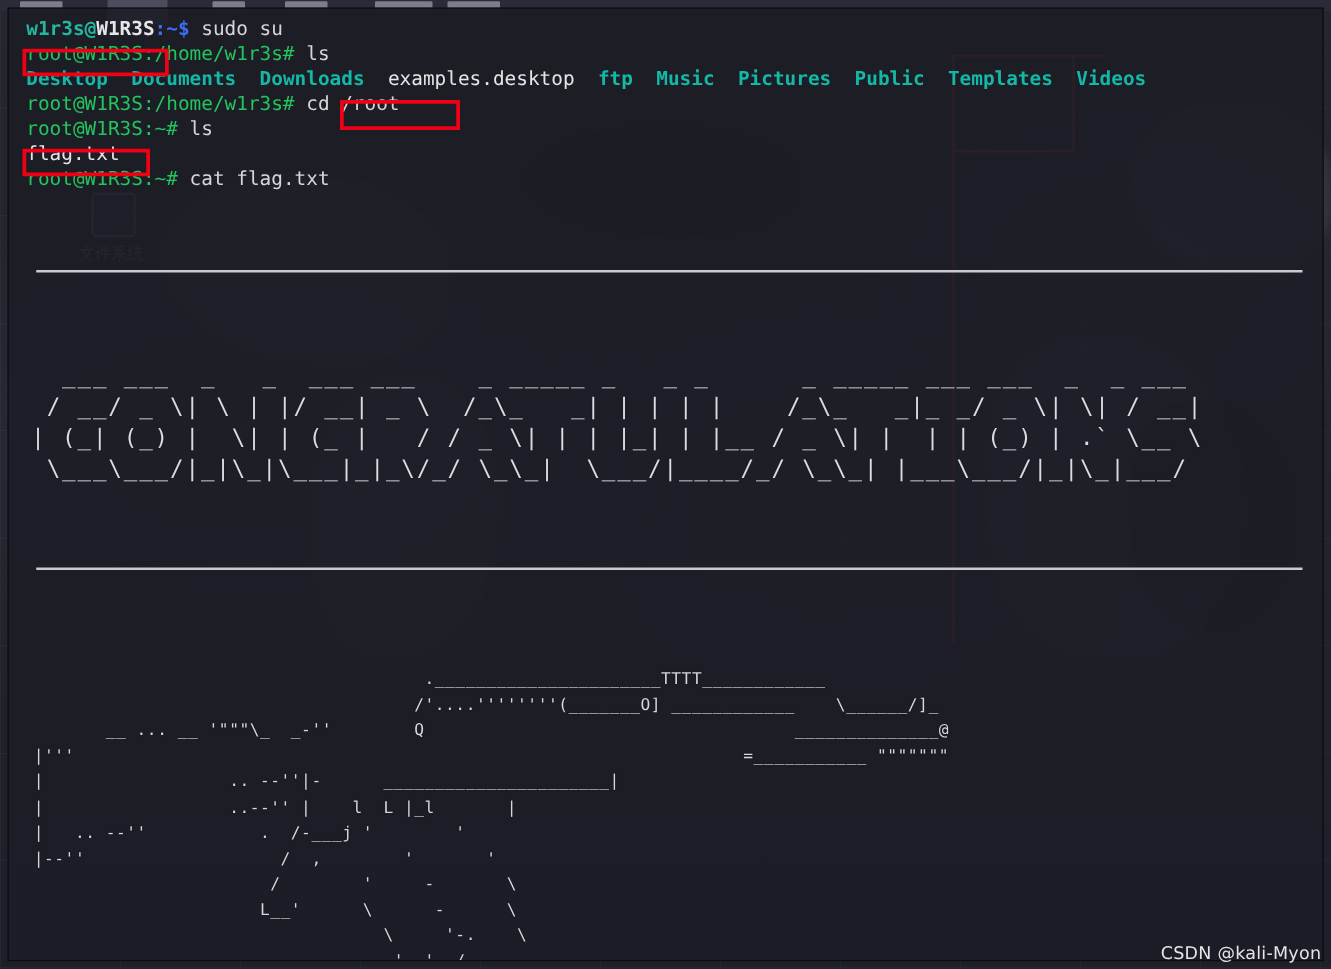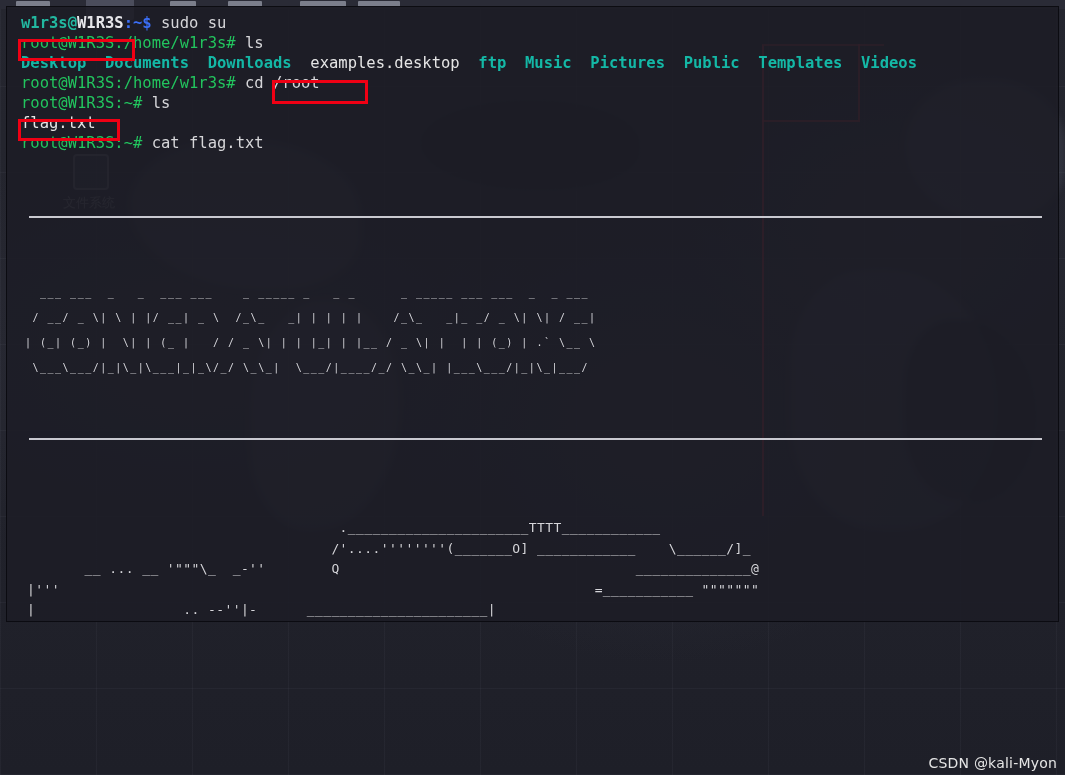--- a/index.html
+++ b/index.html
@@ -134,21 +134,21 @@
     width: 32px; height: 32px;
     border: 2px solid rgba(190,192,205,0.30);
     border-radius: 4px;
     background: rgba(120,124,145,0.12);
   }
 
   
   #terminal {
     position: absolute;
     left: 6px; top: 6px;
-    width: 1053px; height: 616px;
+    width: 1053px; height: 763px;
     background: rgba(28,29,38,0.88);
     border: 1px solid rgba(8,8,12,0.8);
     box-sizing: border-box;
     padding: 6px 0 0 0;
     overflow: hidden;
   }
   #term-text {
     font-family: "DejaVu Sans Mono", "Liberation Mono", monospace;
     font-size: 15.5px;
     line-height: 20px;
@@ -194,21 +194,21 @@
   }
   .artblock {
     font-size: 14px;
     line-height: 17px;
     white-space: pre;
     color: #d6d6db;
     padding-left: 20px;
     text-shadow: 0 0 1px rgba(0,0,0,0.4);
   }
   #congrats-art {
-    font-size: 10px;
+    font-size: 18px;
     line-height: 25px;
     letter-spacing: 1.5px;
     padding-left: 18px;
     padding-top: 14px;
     padding-bottom: 10px;
     color: #dadae0;
   }
   #gun-art {
     font-size: 13px;
     line-height: 20.5px;

